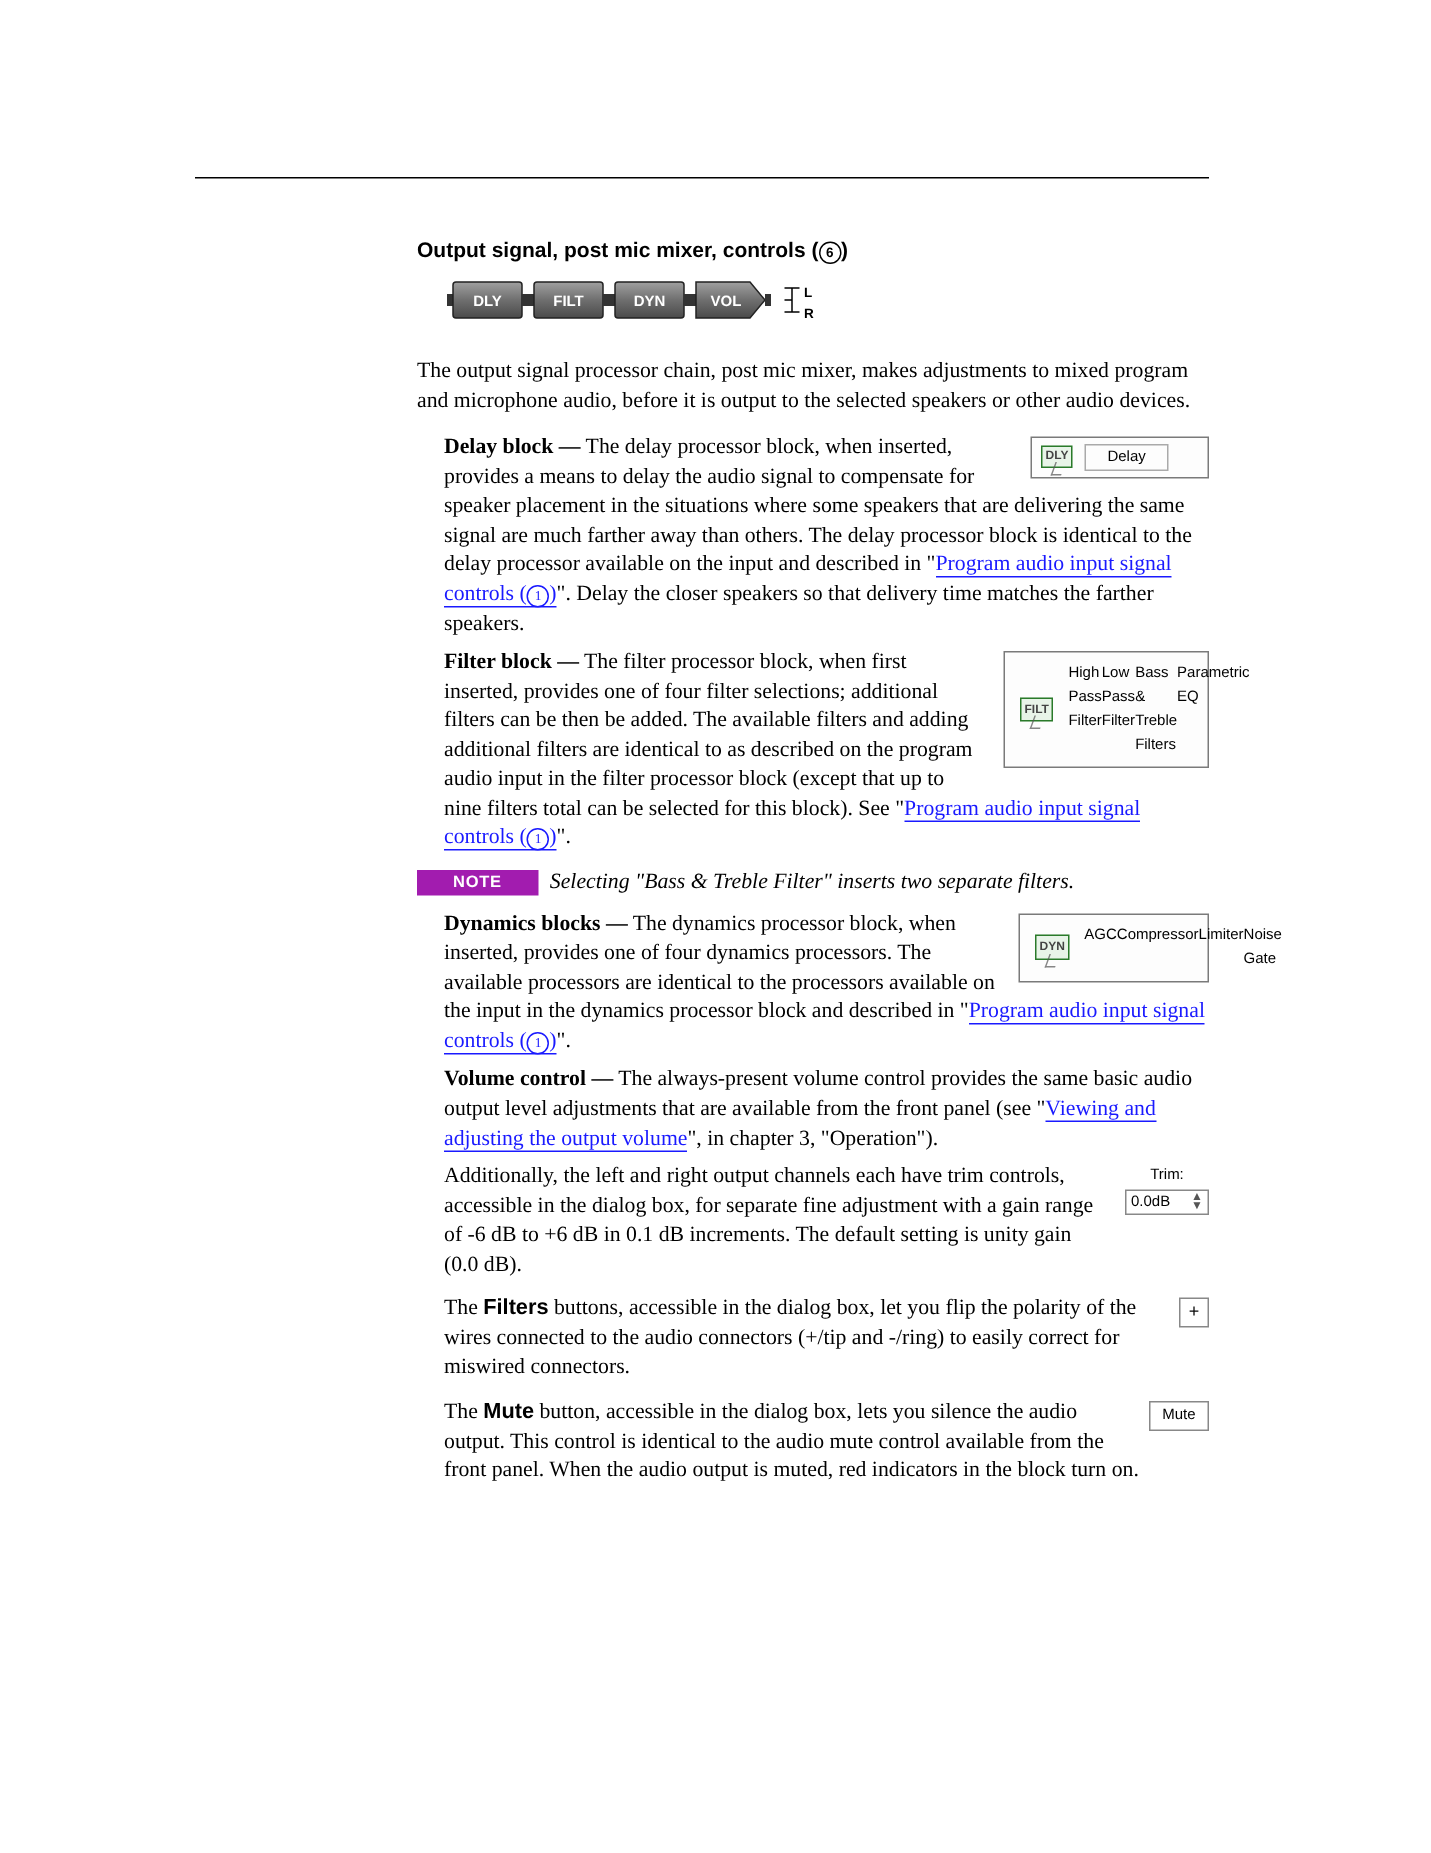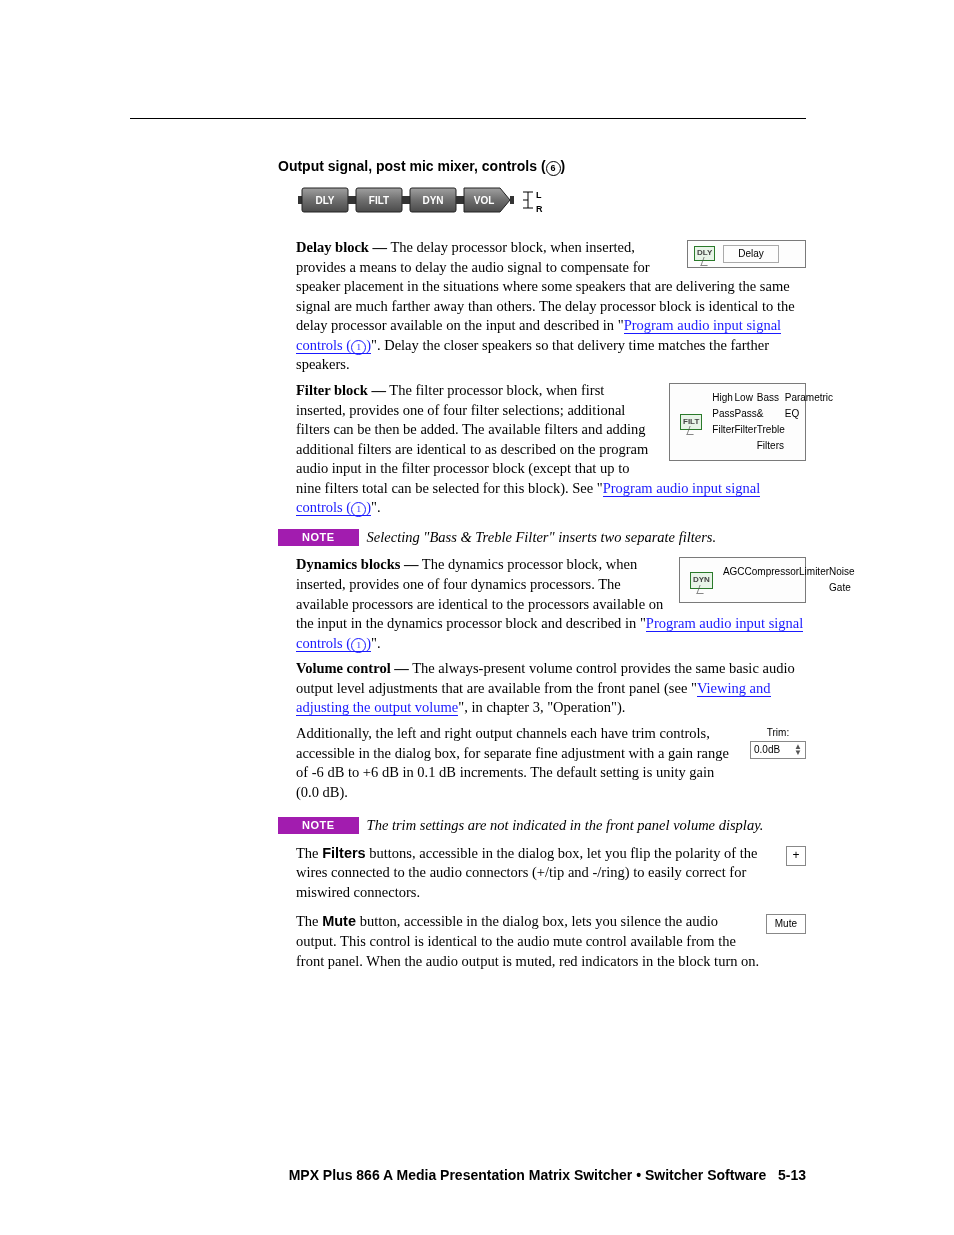--- a/index.html
+++ b/index.html
@@ -212,20 +212,21 @@
         <text x="238" y="16" id="lr-l">L</text>
         <text x="238" y="30" id="lr-r">R</text>
       </g>
       <line x1="225" y1="10" x2="235" y2="10" stroke="#000" stroke-width="1"></line>
       <line x1="225" y1="26" x2="235" y2="26" stroke="#000" stroke-width="1"></line>
       <line x1="225" y1="18" x2="230" y2="18" stroke="#000" stroke-width="1"></line>
       <line x1="230" y1="10" x2="230" y2="26" stroke="#000" stroke-width="1"></line>
     </svg>
   </div>
 
+  <p class="body-p">The output signal processor chain, post mic mixer, makes adjustments to mixed program and microphone audio, before it is output to the selected speakers or other audio devices.</p>
 
   <div class="cf">
     <div class="float-box delay">
       <span class="small-block">DLY</span>
       <span style="border:1px solid #aaa; padding:1px 14px;">Delay</span>
     </div>
     <p class="item-p">
       <span class="lead">Delay block —</span><span> The delay processor block, when inserted, provides a means to delay the audio signal to compensate for speaker placement in the situations where some speakers that are delivering the same signal are much farther away than others.  The delay processor block is identical to the delay processor available on the input and described in "</span><a class="xref" href="#"><span>Program audio input signal controls (</span><span class="circled" style="border-color:#1a1aff;color:#1a1aff;">1</span><span>)</span></a><span>".  Delay the closer speakers so that delivery time matches the farther speakers.</span>
     </p>
   </div>
@@ -272,34 +273,28 @@
     <div class="trim-box">
       <div>Trim:</div>
       <div class="inner">
         <span>0.0dB</span>
         <span class="spinner">▲<br>▼</span>
       </div>
     </div>
     <p class="sub-p">Additionally, the left and right output channels each have trim controls, accessible in the dialog box, for separate fine adjustment with a gain range of -6 dB to +6 dB in 0.1 dB increments.  The default setting is unity gain (0.0 dB).</p>
   </div>
 
-  <div class="note-row">
-    <span class="note-badge">NOTE</span><span class="note-text">The trim settings are not indicated in the front panel volume display.</span>
-  </div>
 
   <div class="cf">
     <div class="pol-box">+</div>
     <p class="sub-p">
       <span>The </span><span class="strong">Filters</span><span> buttons, accessible in the dialog box, let you flip the polarity of the wires connected to the audio connectors (+/tip and -/ring) to easily correct for miswired connectors.</span>
     </p>
   </div>
 
   <div class="cf">
     <div class="mute-box">Mute</div>
     <p class="sub-p">
       <span>The </span><span class="strong">Mute</span><span> button, accessible in the dialog box, lets you silence the audio output.  This control is identical to the audio mute control available from the front panel.  When the audio output is muted, red indicators in the block turn on.</span>
     </p>
   </div>
 
-  <div class="footer">
-    <span>MPX Plus 866 A Media Presentation Matrix Switcher • Switcher Software</span>&nbsp;&nbsp;&nbsp;<span>5-13</span>
-  </div>
 </div>
 
 </body></html>

